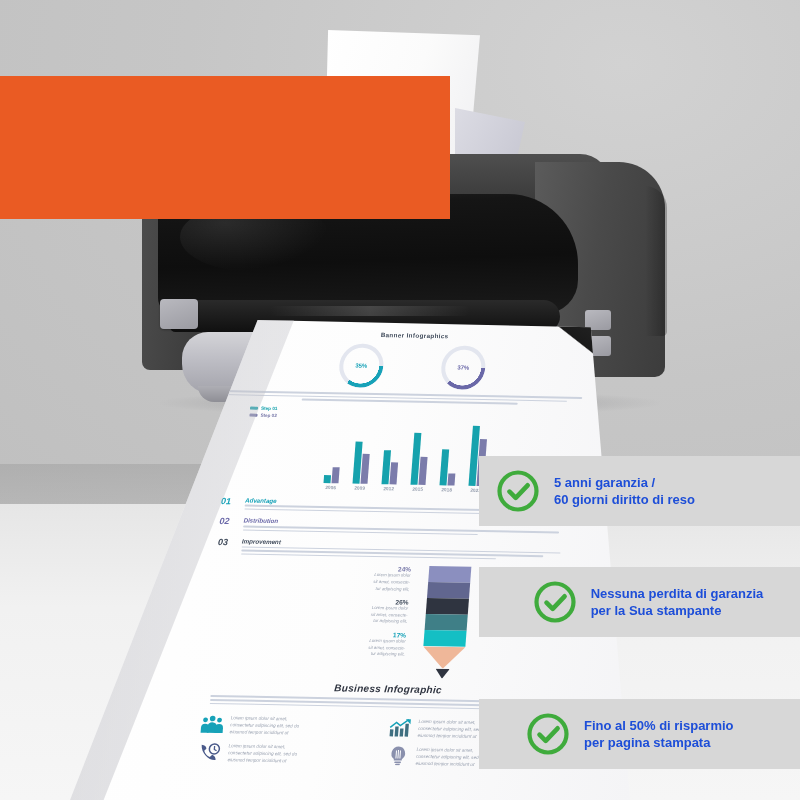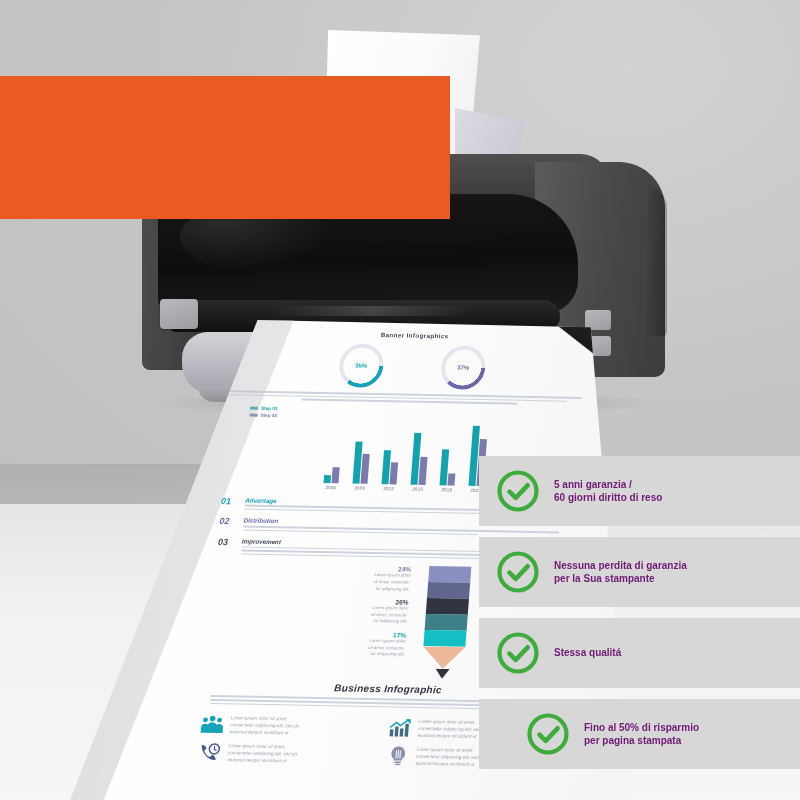--- a/index.html
+++ b/index.html
@@ -248,26 +248,26 @@
   }
 
   
   .feat {
     position:absolute; left:479px; width:321px; height:70px;
     background:#d7d7d7;
     display:flex; align-items:center; gap:14px;
     padding-left:17px;
   }
   #feat0 { top:456px; }
-  #feat1 { top:537px; }
+  #feat1 { top:567px;justify-content:center; }
   #feat2 { top:618px; }
   #feat3 { top:699px;padding-left:47px; }
   .check-icon { flex:0 0 44px; width:44px; height:44px; }
   .feat-text {
-    font-size:10px; font-weight:bold; color:#701a75; line-height:1.33;
+    font-size:13px; font-weight:bold; color:#1d4ed8; line-height:1.33;
     white-space:pre-line;
   }
 </style>
 </head>
 <body>
 
 <div id="stage">
   <div class="bg-grad"></div>
   <div class="bg-wallshadow"></div>
   <div class="bg-floor"></div>
@@ -516,29 +516,20 @@
     <span class="check-icon">
       <svg viewBox="0 0 44 44" width="44" height="44">
         <circle cx="22" cy="22" r="18.5" fill="none" stroke="#3fab3c" stroke-width="4.2"></circle>
         <path d="M13.5 22.6l6.2 6.2L31.6 16.3" fill="none" stroke="#3fab3c" stroke-width="4.6" stroke-linecap="round" stroke-linejoin="round"></path>
       </svg>
     </span>
     <span class="feat-text">Nessuna perdita di garanzia
 per la Sua stampante</span>
   </div>
 
-  <div class="feat" id="feat2">
-    <span class="check-icon">
-      <svg viewBox="0 0 44 44" width="44" height="44">
-        <circle cx="22" cy="22" r="18.5" fill="none" stroke="#3fab3c" stroke-width="4.2"></circle>
-        <path d="M13.5 22.6l6.2 6.2L31.6 16.3" fill="none" stroke="#3fab3c" stroke-width="4.6" stroke-linecap="round" stroke-linejoin="round"></path>
-      </svg>
-    </span>
-    <span class="feat-text">Stessa qualitá</span>
-  </div>
 
   <div class="feat" id="feat3">
     <span class="check-icon">
       <svg viewBox="0 0 44 44" width="44" height="44">
         <circle cx="22" cy="22" r="18.5" fill="none" stroke="#3fab3c" stroke-width="4.2"></circle>
         <path d="M13.5 22.6l6.2 6.2L31.6 16.3" fill="none" stroke="#3fab3c" stroke-width="4.6" stroke-linecap="round" stroke-linejoin="round"></path>
       </svg>
     </span>
     <span class="feat-text">Fino al 50% di risparmio
 per pagina stampata</span>

